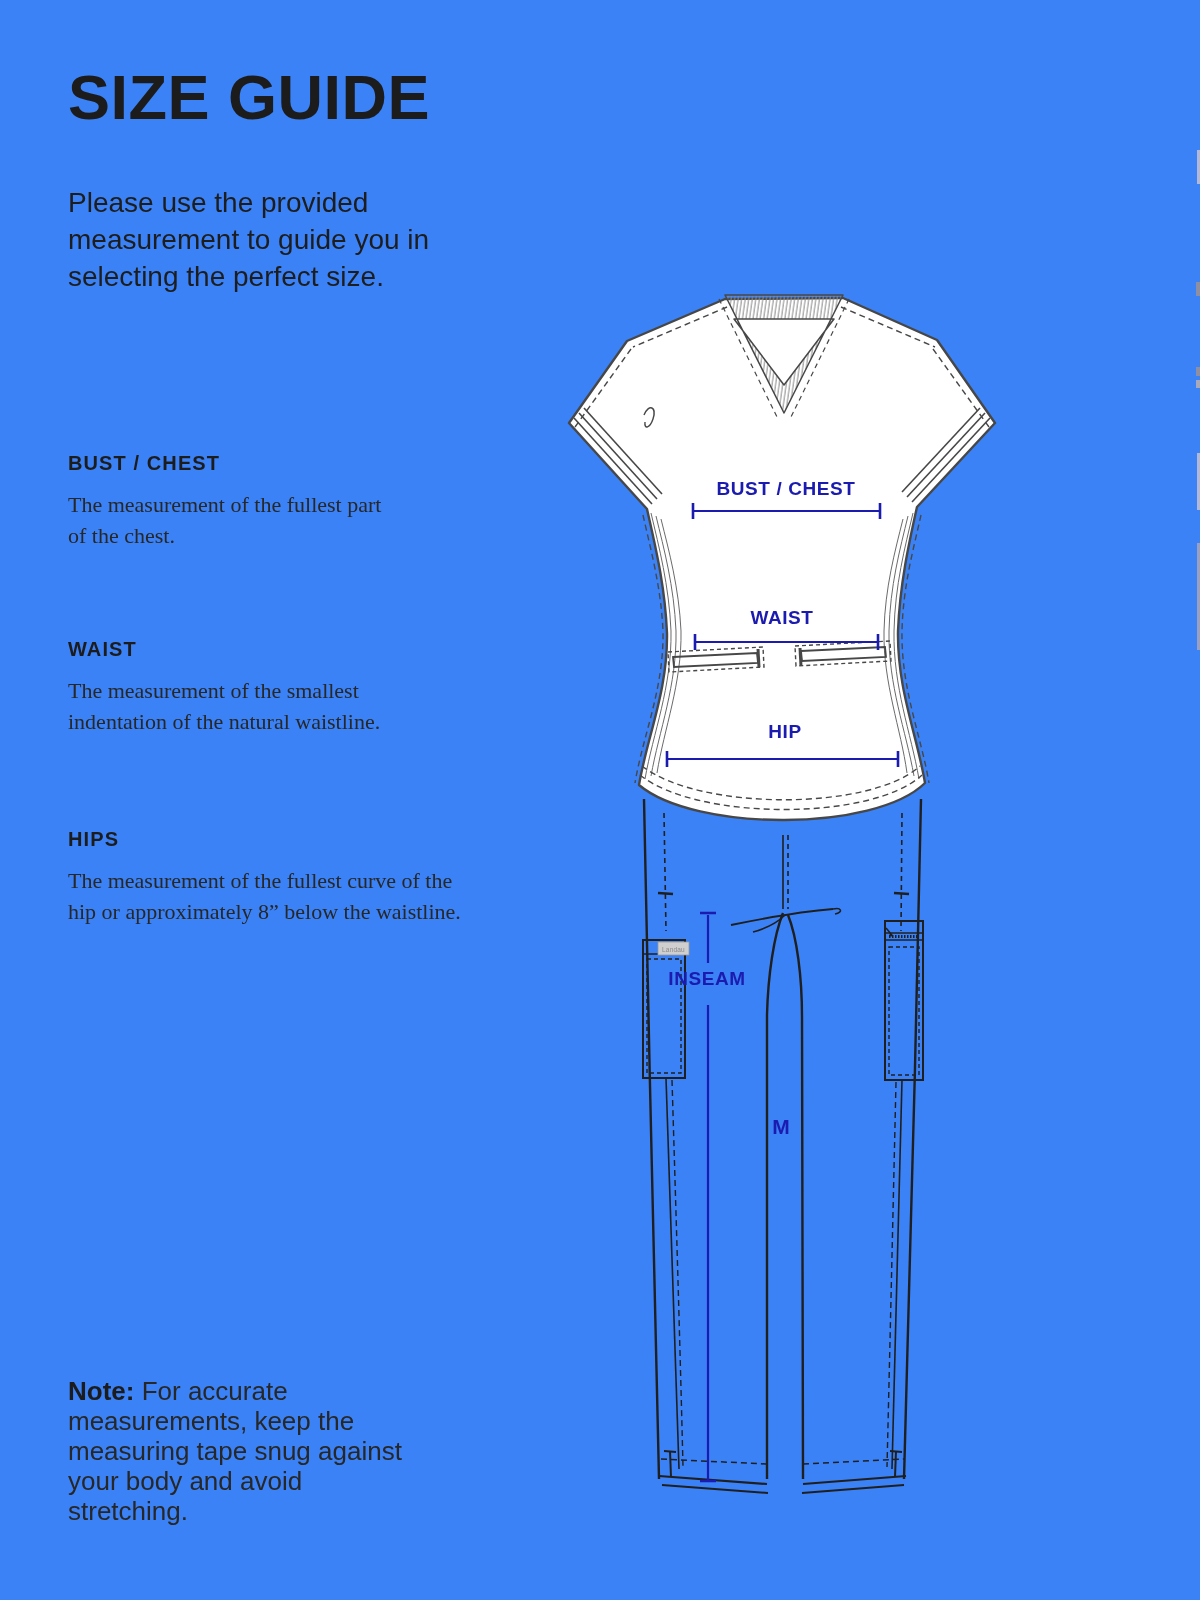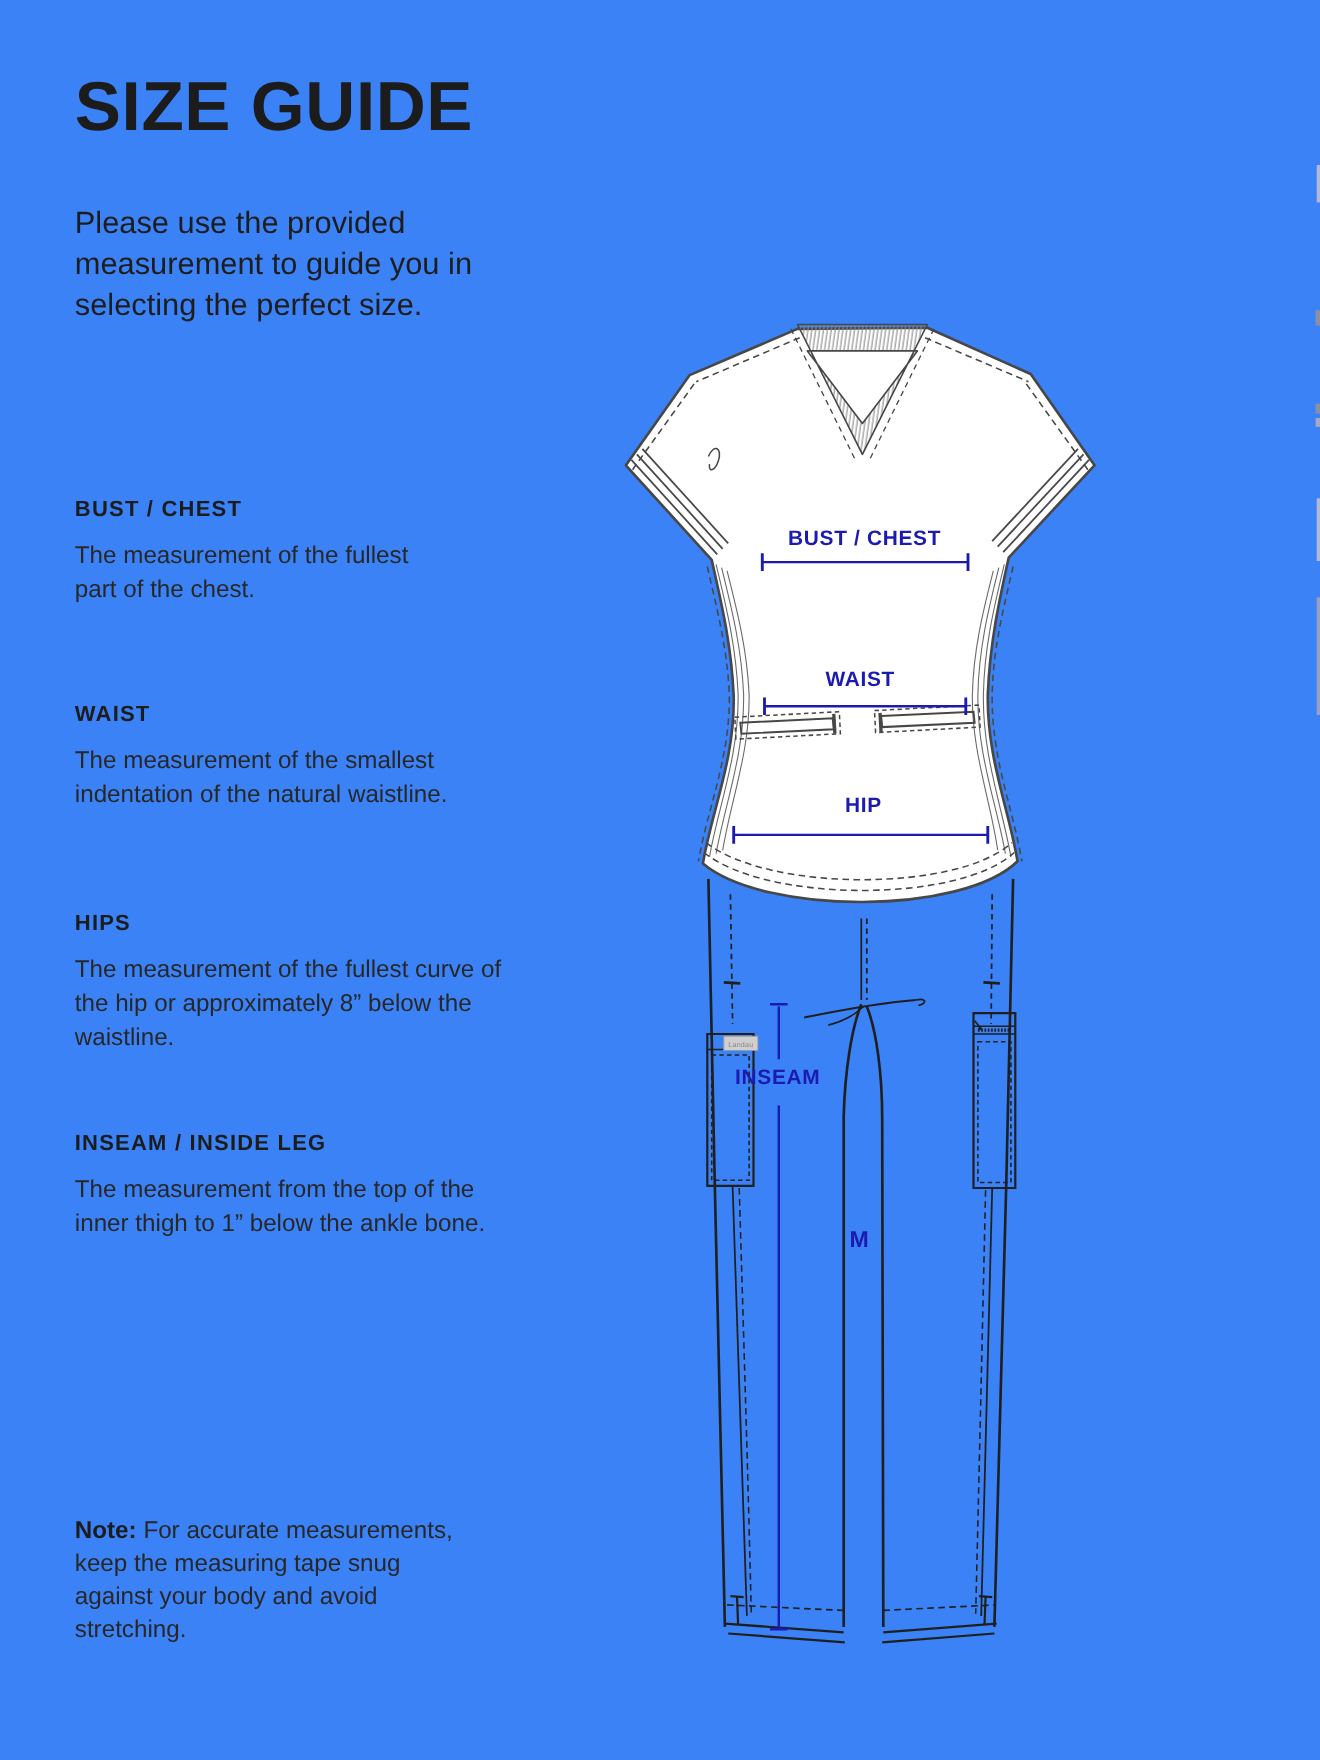--- a/index.html
+++ b/index.html
@@ -12,28 +12,28 @@
     font-size:63px;font-weight:800;letter-spacing:0.5px;color:#1c1c1c;line-height:1;
   }
   .intro{
     position:absolute;left:68px;top:184px;margin:0;width:460px;
     font-size:28px;line-height:37px;color:#1d1d1d;
   }
   .sec{position:absolute;left:68px;margin:0;}
   .sec h2{
     margin:0 0 14px 0;font-size:20px;font-weight:bold;letter-spacing:1.1px;color:#1c1c1c;
   }
-  .sec p{margin:0;font-size:22px;line-height:31px;color:#272727;}
+  .sec p{margin:0;font-size:22px;line-height:31px;color:#272727;font-family:Liberation Serif, serif;}
   .sec-bust{top:452px;width:330px;}
   .sec-waist{top:638px;width:340px;}
   .sec-hips{top:828px;width:395px;}
   .sec-inseam{top:1028px;width:375px;}
   .note{
     position:absolute;left:68px;top:1376px;margin:0;width:350px;
-    font-size:22px;line-height:30px;color:#272727;
+    font-size:26px;line-height:30px;color:#272727;
   }
   .note b{font-weight:bold;color:#1c1c1c;}
   .diagram{position:absolute;left:545px;top:283px;width:455px;height:1245px;}
   .frag{position:absolute;right:0;}
   .f1{top:150px;height:34px;width:3px;background:#b4b8d8;}
   .f2{top:282px;height:14px;width:4px;background:#8f8fa3;}
   .f3{top:367px;height:9px;width:4px;background:#8f8fa3;}
   .f4{top:380px;height:8px;width:4px;background:#a9a9bd;}
   .f5{top:453px;height:57px;width:3px;background:#b4b8d8;}
   .f6{top:543px;height:107px;width:3px;background:#9b9fc4;}
@@ -59,24 +59,20 @@
   <div class="sec sec-waist">
     <h2>WAIST</h2>
     <p>The measurement of the smallest indentation of the natural waistline.</p>
   </div>
 
   <div class="sec sec-hips">
     <h2>HIPS</h2>
     <p>The measurement of the fullest curve of the hip or approximately 8” below the waistline.</p>
   </div>
 
-  <div class="sec sec-inseam">
-    <h2>INSEAM / INSIDE LEG</h2>
-    <p>The measurement from the top of the inner thigh to 1” below the ankle bone.</p>
-  </div>
 
   <p class="note">
     <b>Note:</b>
     <span>For accurate measurements, keep the measuring tape snug against your body and avoid stretching.</span>
   </p>
 
   <div class="diagram">
     <svg viewBox="0 0 455 1245" width="455" height="1245">
       <defs>
         <pattern id="rib" width="3.5" height="3.5" patternUnits="userSpaceOnUse" patternTransform="rotate(8)">

